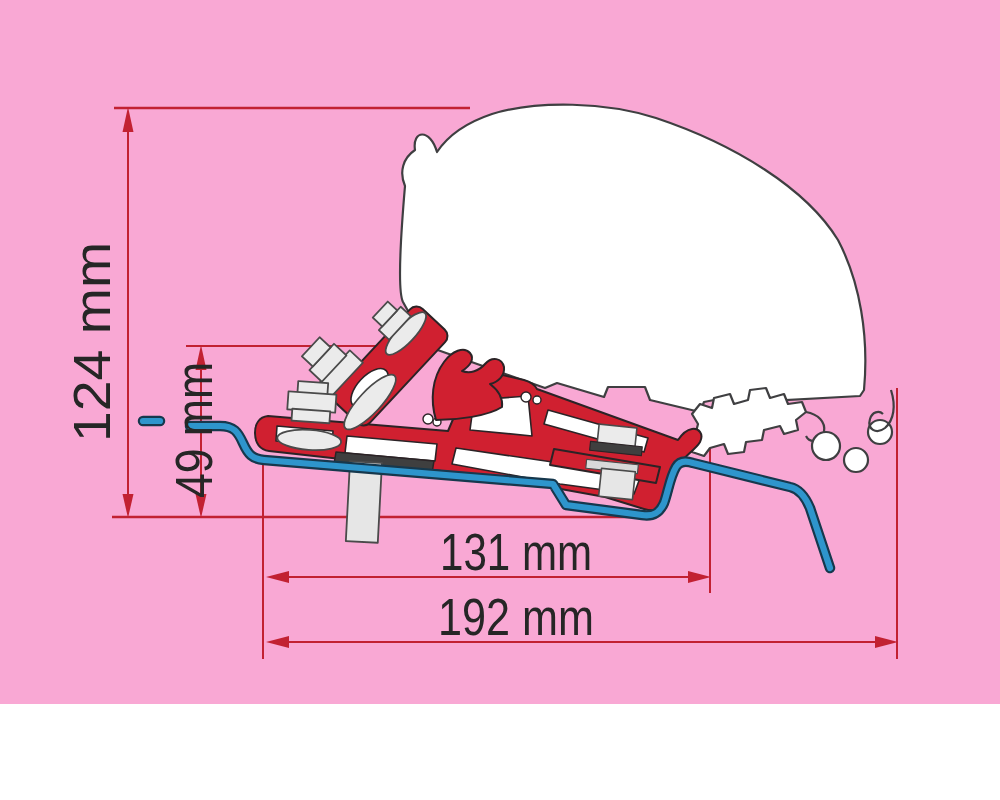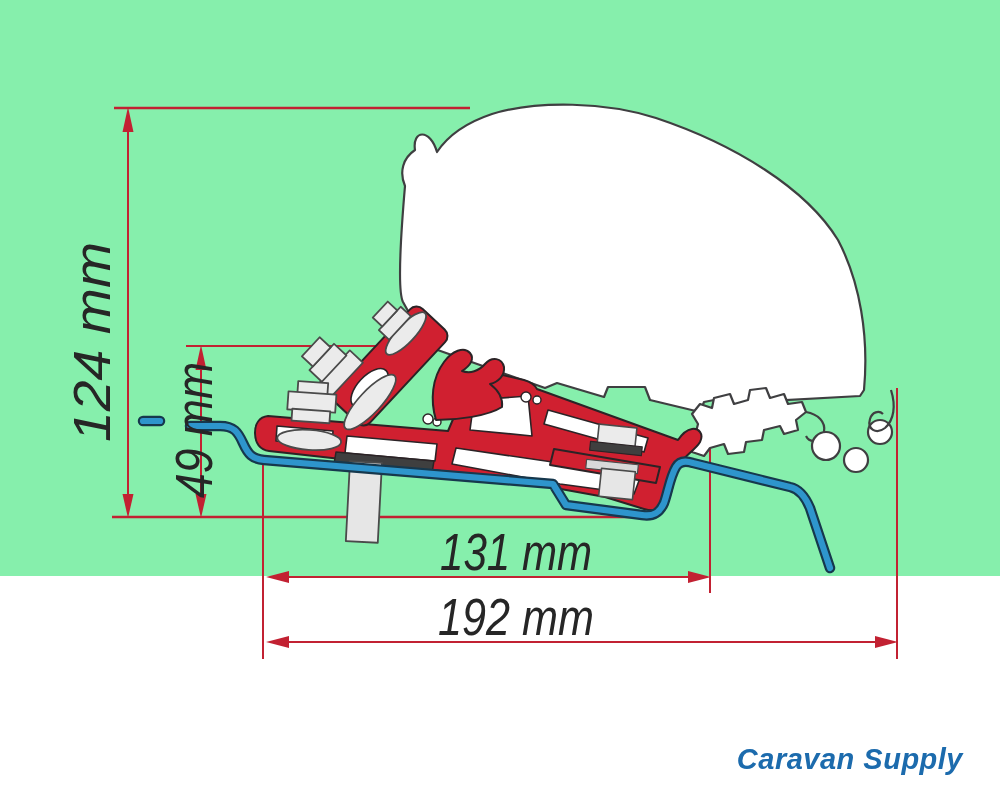--- a/index.html
+++ b/index.html
@@ -7,23 +7,22 @@
     padding: 0;
     background: #ffffff;
     width: 1000px;
     height: 800px;
     font-family: "Liberation Sans", sans-serif;
     overflow: hidden;
   }
   #stage {
     position: relative;
     width: 1000px;
-    height: 576px;
-    background: #86efac;
-    font-style: italic;
+    height: 704px;
+    background: #f9a8d4;
   }
   #diagram-svg { display: block; }
   .dim-label {
     font-family: "Liberation Sans", sans-serif;
     font-size: 52px;
     fill: #262626;
     letter-spacing: 0px;
   }
   #logo {
     position: absolute;
@@ -214,14 +213,13 @@
     </g>
 
     <g>
       <text class="dim-label" x="110" y="342" text-anchor="middle" textLength="200" lengthAdjust="spacingAndGlyphs" transform="rotate(-90 110 342)" font-size="50">124 mm</text>
       <text class="dim-label" x="212" y="430" text-anchor="middle" textLength="136" lengthAdjust="spacingAndGlyphs" transform="rotate(-90 212 430)" font-size="54">49 mm</text>
       <text class="dim-label" x="516" y="570" text-anchor="middle" textLength="152" lengthAdjust="spacingAndGlyphs" font-size="52">131 mm</text>
       <text class="dim-label" x="516" y="635" text-anchor="middle" textLength="156" lengthAdjust="spacingAndGlyphs" font-size="52">192 mm</text>
     </g>
   </svg>
 
-  <div id="logo">Caravan Supply</div>
 </div>
 
 </body></html>

